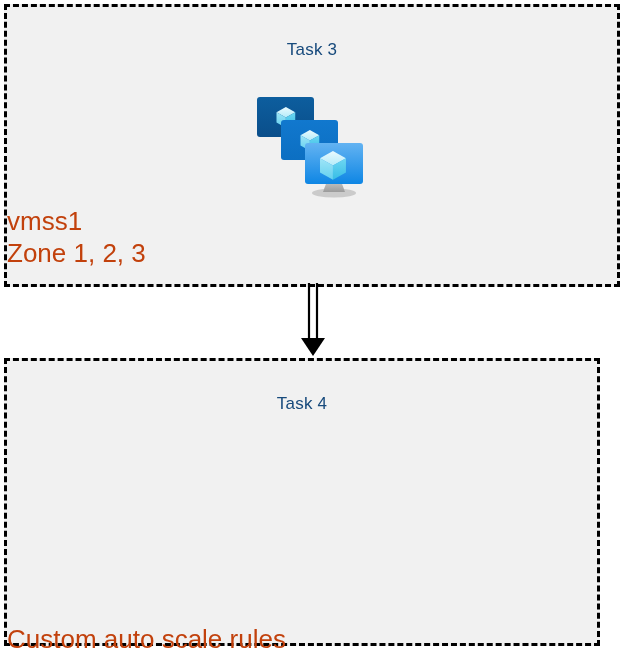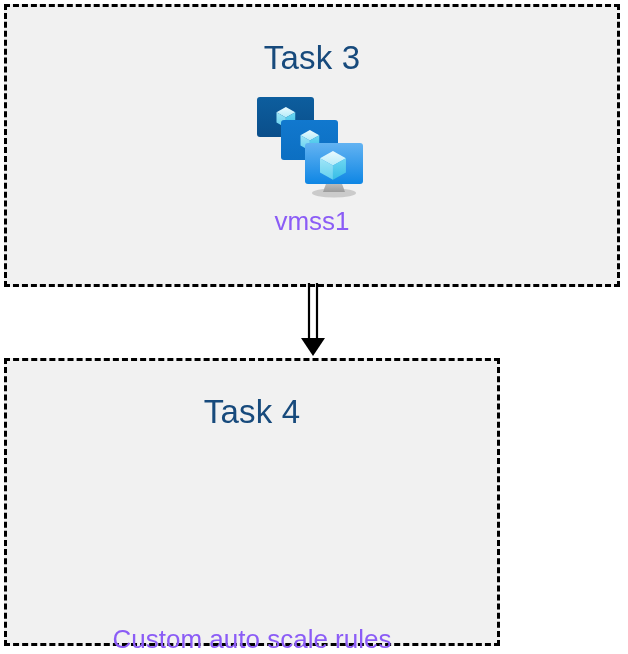--- a/index.html
+++ b/index.html
@@ -34,45 +34,44 @@
   #box-task3 {
     left: 4px;
     top: 4px;
     width: 616px;
     height: 283px;
   }
 
   #box-task4 {
     left: 4px;
     top: 358px;
-    width: 496px;
+    width: 596px;
     height: 288px;
   }
 
   .task-title {
     position: absolute;
     left: 0;
     right: 0;
     text-align: center;
     color: #174A7C;
-    font-size: 33px;
+    font-size: 17px;
     font-family: "Liberation Sans", sans-serif;
     line-height: 1;
     letter-spacing: 0.2px;
     white-space: nowrap;
   }
   #box-task3 .task-title { top: 34px; }
   #box-task4 .task-title { top: 34px; }
 
   .caption {
     position: absolute;
     left: 0;
     right: 0;
-    text-align: center;
-    color: #8b5cf6;
+    color: #c2410c;
     font-size: 26px;
     font-family: "Liberation Sans", sans-serif;
     line-height: 32px;
     white-space: nowrap;
   }
   #box-task3 .caption { top: 198px; }
   #box-task4 .caption { top: 214px; margin-top: 48px; }
 
   
   .vmss-icon {
@@ -157,20 +156,21 @@
         <g transform="translate(66,57) scale(0.72)">
           <polygon points="18,0 36,10 18,20 0,10" fill="url(#cubeTop3)"></polygon>
           <polygon points="0,10 18,20 18,40 0,30" fill="url(#cubeLeft3)"></polygon>
           <polygon points="36,10 36,30 18,40 18,20" fill="url(#cubeRight3)"></polygon>
         </g>
       </svg>
     </div>
 
     <div class="caption">
       <div>vmss1</div>
+      <div>Zone 1, 2, 3</div>
     </div>
   </div>
 
   <div id="connector-arrow">
     <svg width="44" height="78" viewBox="0 0 44 78" xmlns="http://www.w3.org/2000/svg">
       <line x1="17" y1="0" x2="17" y2="58" stroke="#000000" stroke-width="2.2"></line>
       <line x1="25" y1="0" x2="25" y2="58" stroke="#000000" stroke-width="2.2"></line>
       <polygon points="9,55 33,55 21,73" fill="#000000"></polygon>
     </svg>
   </div>

